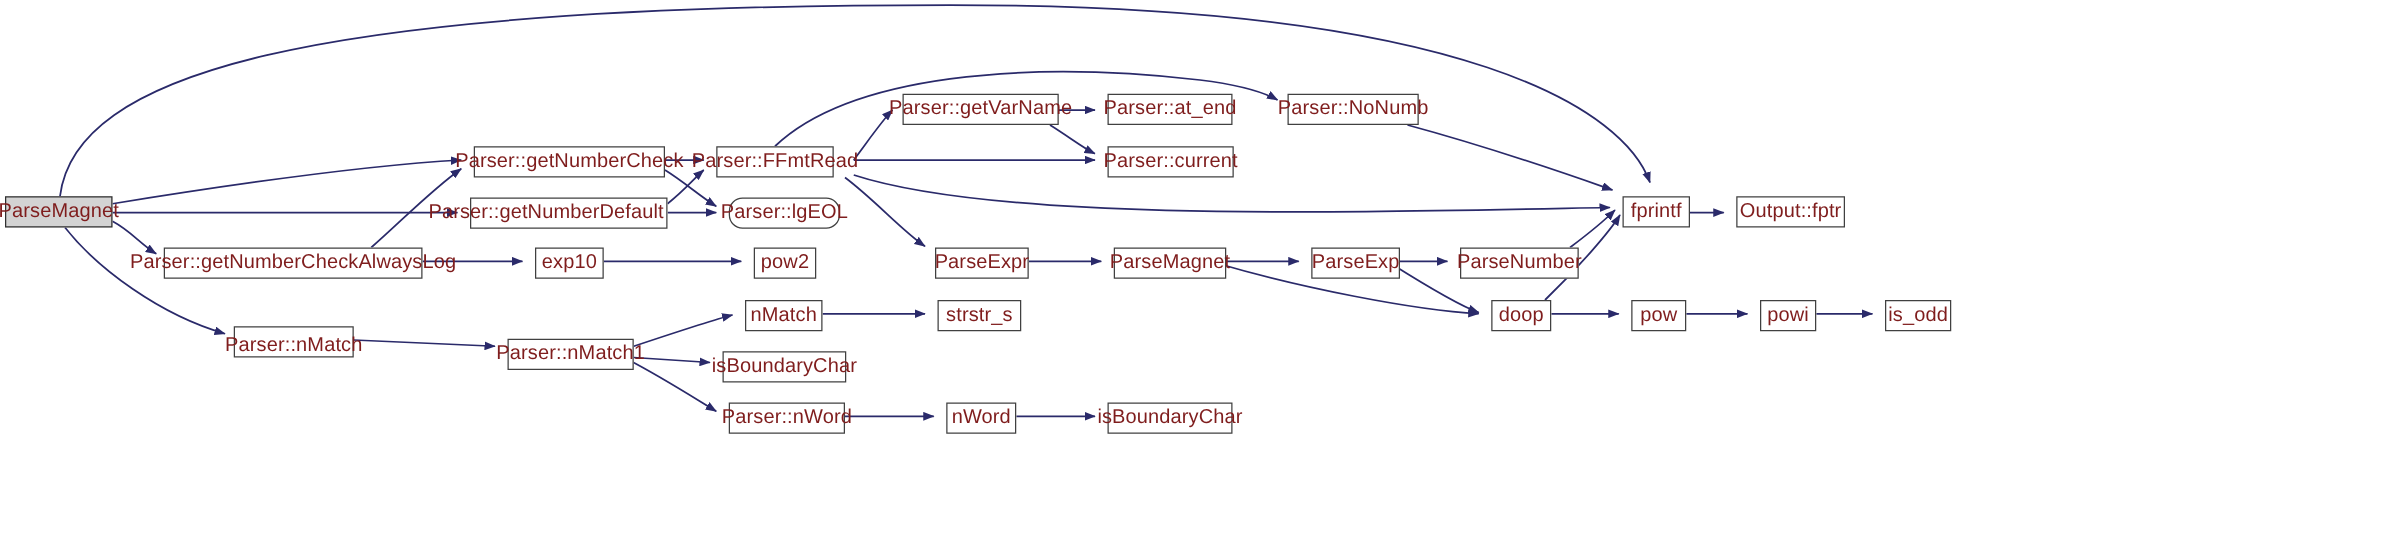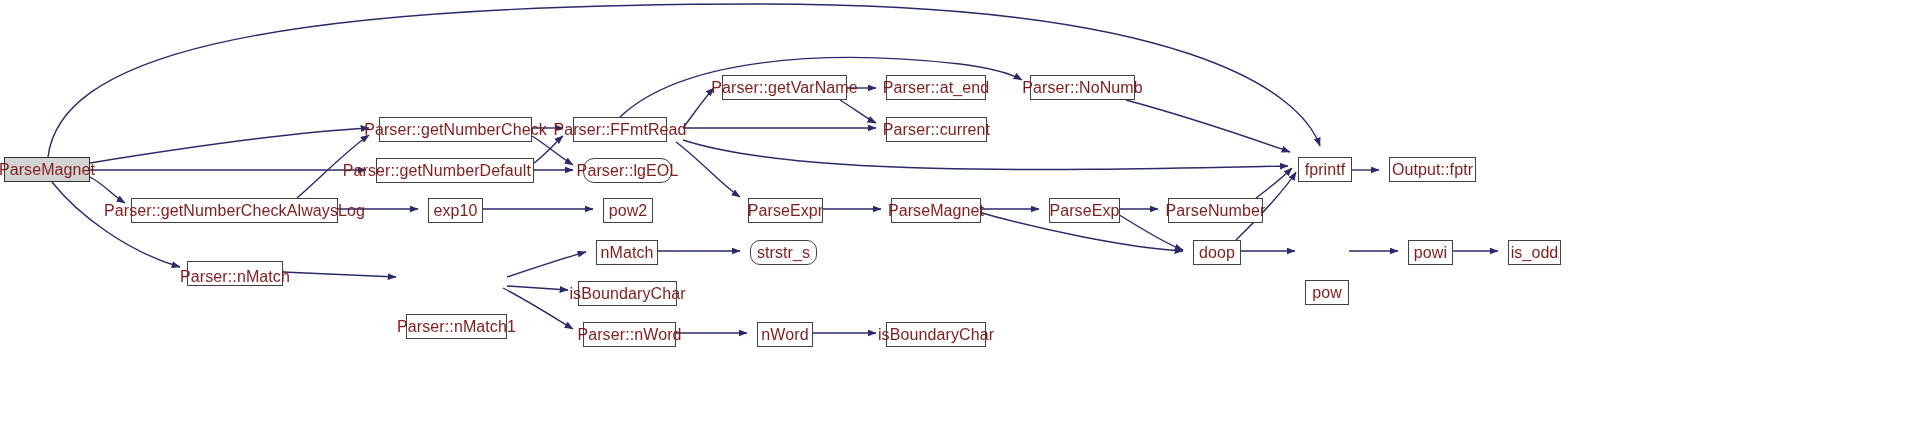--- a/index.html
+++ b/index.html
@@ -120,39 +120,39 @@
       </div>
       <div class="node" style="left: 583px; top: 158px; width: 89px; border-radius: 11px;">
         <span class="node-label">Parser::lgEOL</span>
       </div>
       <div class="node" style="left: 428px; top: 198px; width: 55px;">
         <span class="node-label">exp10</span>
       </div>
       <div class="node" style="left: 603px; top: 198px; width: 50px;">
         <span class="node-label">pow2</span>
       </div>
-      <div class="node" style="left: 406px; top: 271px; width: 101px; margin-top: 43px;">
+      <div class="node" style="left: 406px; top: 271px; width: 101px;">
         <span class="node-label">Parser::nMatch1</span>
       </div>
       <div class="node" style="left: 596px; top: 240px; width: 62px;">
         <span class="node-label">nMatch</span>
       </div>
       <div class="node" style="left: 578px; top: 281px; width: 99px;">
         <span class="node-label">isBoundaryChar</span>
       </div>
       <div class="node" style="left: 583px; top: 322px; width: 93px; text-align: center;">
         <span class="node-label">Parser::nWord</span>
       </div>
       <div class="node" style="left: 722px; top: 75px; width: 125px;">
         <span class="node-label">Parser::getVarName</span>
       </div>
       <div class="node" style="left: 748px; top: 198px; width: 75px;">
         <span class="node-label">ParseExpr</span>
       </div>
-      <div class="node" style="left: 750px; top: 240px; width: 67px; border-radius: 10px;">
+      <div class="node" style="left: 750px; top: 240px; width: 67px;">
         <span class="node-label">strstr_s</span>
       </div>
       <div class="node" style="left: 757px; top: 322px; width: 56px;">
         <span class="node-label">nWord</span>
       </div>
       <div class="node" style="left: 886px; top: 75px; width: 100px;">
         <span class="node-label">Parser::at_end</span>
       </div>
       <div class="node" style="left: 886px; top: 117px; width: 101px;">
         <span class="node-label">Parser::current</span>
@@ -171,21 +171,21 @@
       </div>
       <div class="node" style="left: 1168px; top: 198px; width: 95px;">
         <span class="node-label">ParseNumber</span>
       </div>
       <div class="node" style="left: 1193px; top: 240px; width: 48px;">
         <span class="node-label">doop</span>
       </div>
       <div class="node" style="left: 1298px; top: 157px; width: 54px;">
         <span class="node-label">fprintf</span>
       </div>
-      <div class="node" style="left: 1305px; top: 240px; width: 44px; margin-top: 40px;">
+      <div class="node" style="left: 1305px; top: 240px; width: 44px;">
         <span class="node-label">pow</span>
       </div>
       <div class="node" style="left: 1389px; top: 157px; width: 87px;">
         <span class="node-label">Output::fptr</span>
       </div>
       <div class="node" style="left: 1408px; top: 240px; width: 45px;">
         <span class="node-label">powi</span>
       </div>
       <div class="node" style="left: 1508px; top: 240px; width: 53px;">
         <span class="node-label">is_odd</span>

